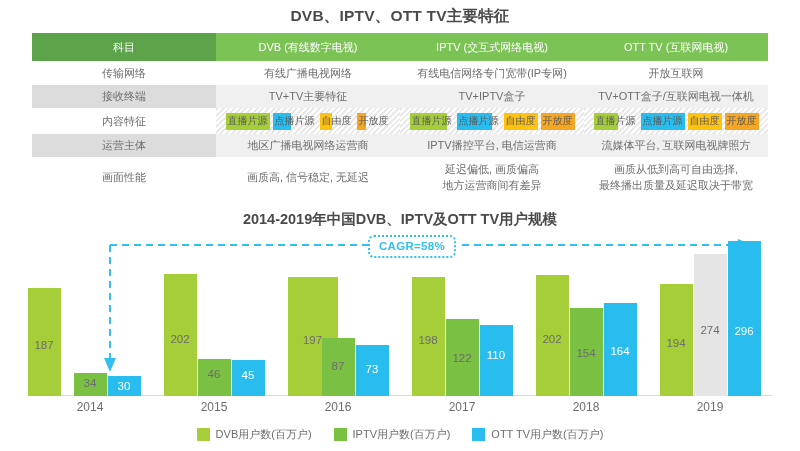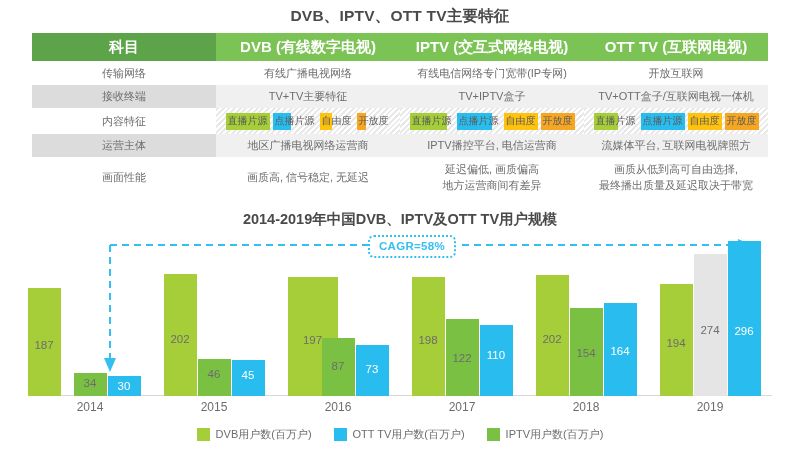--- a/index.html
+++ b/index.html
@@ -40,22 +40,22 @@
   }
   .spec-table td, .spec-table th {
     padding: 0;
     margin: 0;
     border: 0;
   }
 
   .hdr {
     height: 28px;
     color: #ffffff;
-    font-size: 15px;
-    font-weight: bold;
+    font-size: 11px;
+    font-weight: normal;
     text-align: center;
     vertical-align: middle;
     background: #7cc356;
   }
   .hdr.first {
     background: #5ca349;
   }
 
   .rowlabel {
     width: 108px;
@@ -438,20 +438,20 @@
       <div class="xlabel" style="left: 620px; width: 124px;">2019</div>
     </div>
 </div>
 
 <div class="legend" id="legend">
     <div class="legend-item">
       <span class="swatch" style="background: rgb(165, 206, 57);"></span>
       <span class="legend-label">DVB用户数(百万户)</span>
     </div>
     <div class="legend-item">
+      <span class="swatch" style="background: rgb(122, 193, 67);"></span>
+      <span class="legend-label">IPTV用户数(百万户)</span>
+    </div>
+    <div class="legend-item">
       <span class="swatch" style="background: rgb(41, 189, 239);"></span>
       <span class="legend-label">OTT TV用户数(百万户)</span>
     </div>
-    <div class="legend-item">
-      <span class="swatch" style="background: rgb(122, 193, 67);"></span>
-      <span class="legend-label">IPTV用户数(百万户)</span>
-    </div>
   </div>
 
 </body></html>

